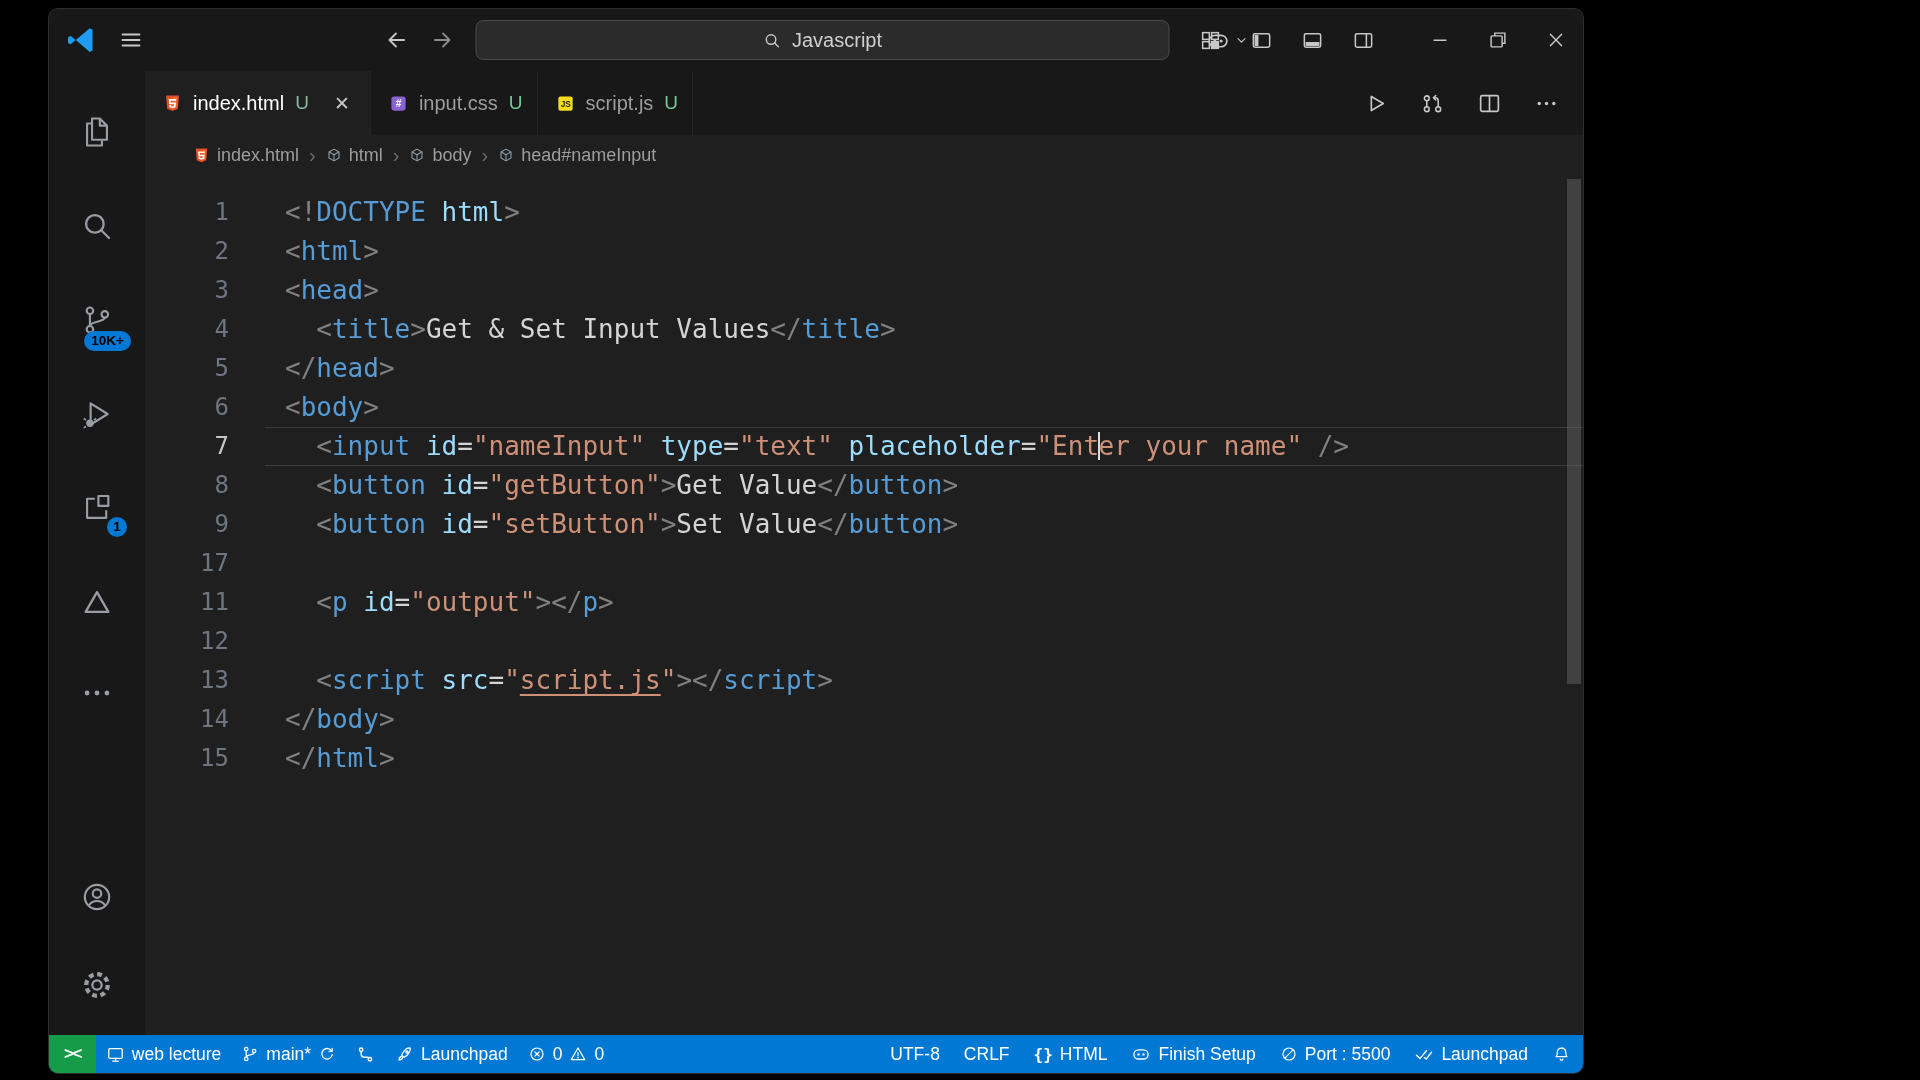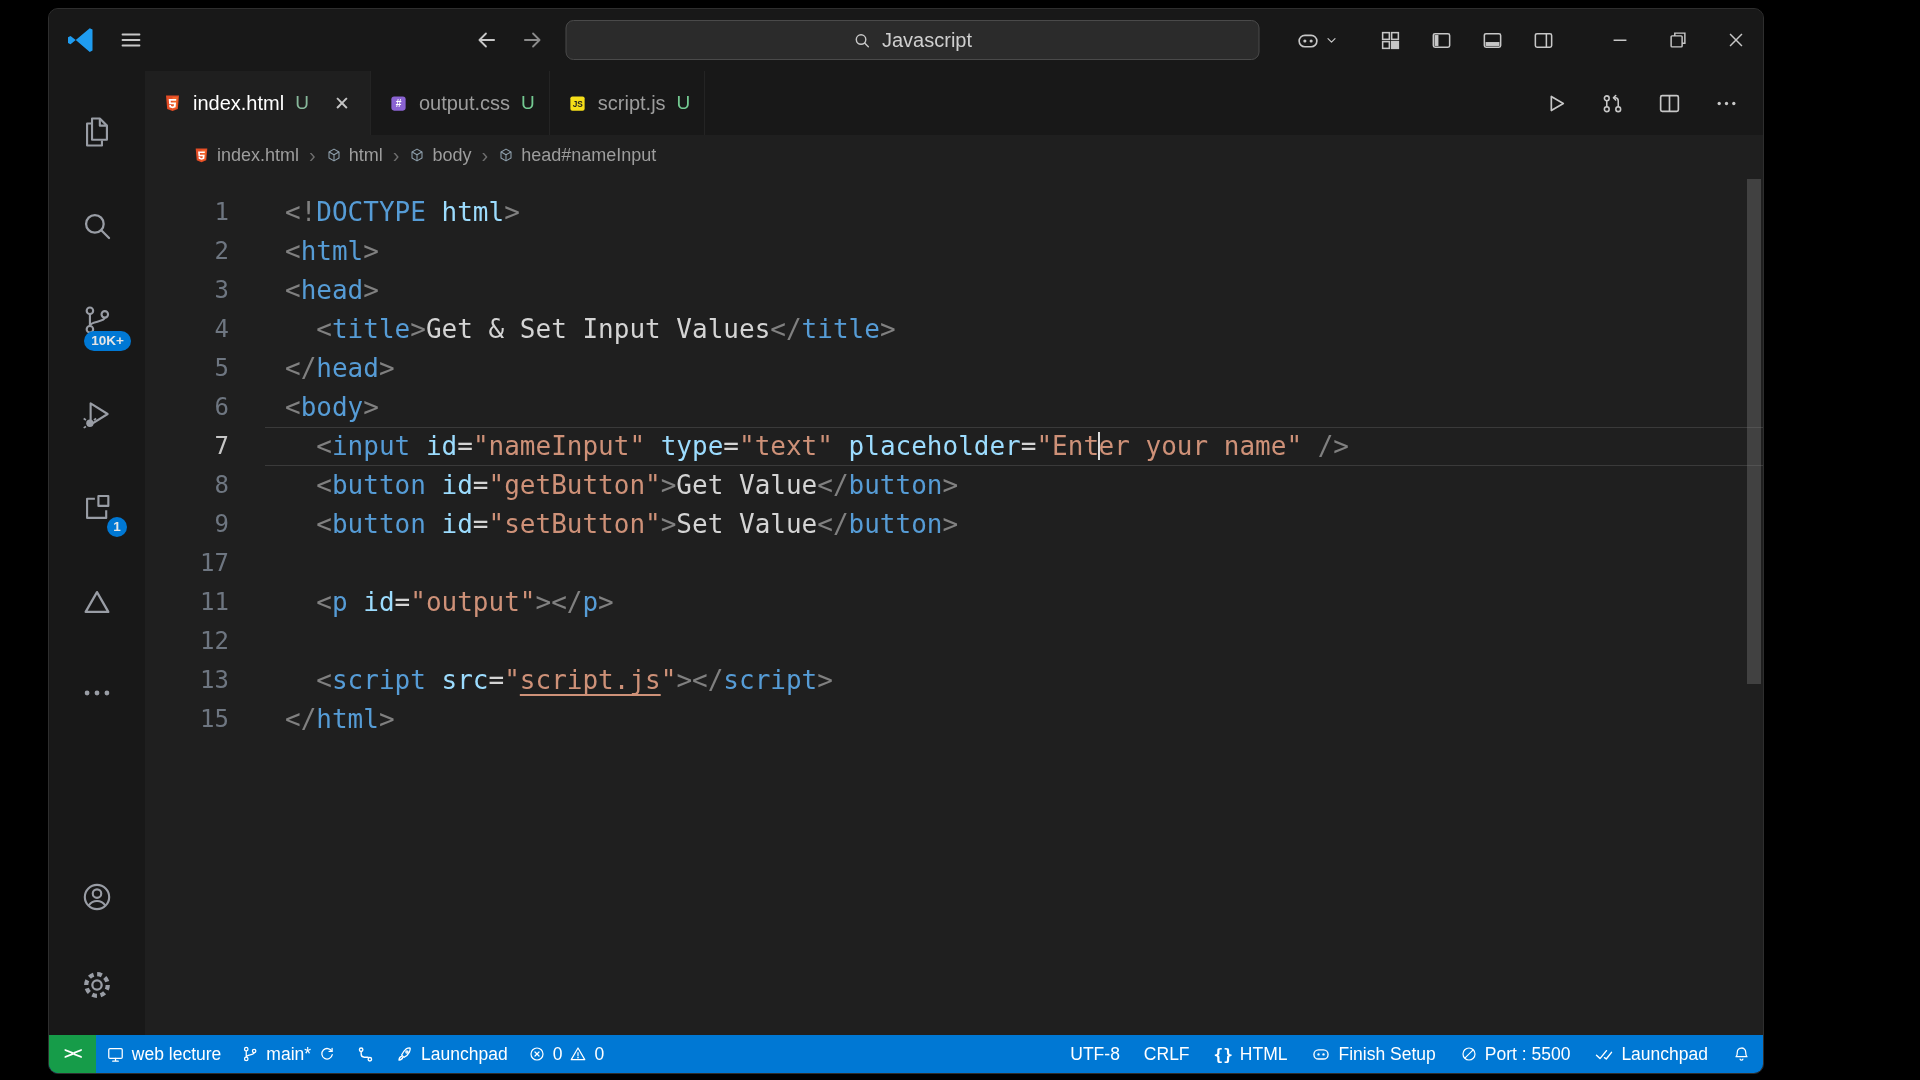--- a/index.html
+++ b/index.html
@@ -1,19 +1,19 @@
 <!DOCTYPE html>
 <html><head>
 <meta charset="utf-8">
 <style>
   * { margin:0; padding:0; box-sizing:border-box; }
   html,body { width:1920px; height:1080px; background:#000; overflow:hidden;
               font-family:"Liberation Sans", sans-serif; }
 
-  .window { position:absolute; left:48px; top:8px; width:1716px; height:1066px;
+  .window { position:absolute; left:48px; top:8px; width:1536px; height:1066px;
             background:#1f1f1f; border:1px solid #2e2e2e; border-radius:10px;
             overflow:hidden; display:flex; flex-direction:column; }
 
   
   .titlebar { height:62px; background:#181818; display:flex; align-items:center;
               padding:0 16px; position:relative; flex:none; color:#cccccc; }
   .tb-left { display:flex; align-items:center; gap:24px; }
   .tb-center { position:absolute; left:50%; transform:translateX(-50%);
                display:flex; align-items:center; gap:20px; }
   .cmd-center { width:694px; height:40px; background:#2b2b2b; border:1px solid #4a4a4a;
@@ -28,21 +28,21 @@
   
   .main-row { flex:1; display:flex; min-height:0; }
 
   
   .activitybar { width:96px; background:#181818; display:flex; flex-direction:column;
                  align-items:center; padding:14px 0 6px; flex:none; }
   .act-item { width:96px; height:94px; display:flex; align-items:center; justify-content:center;
               position:relative; color:#999da5; }
   .act-item.small { height:88px; }
   .act-spacer { flex:1; }
-  .badge { position:absolute; background:#0078d4; color:#e5e5e5; font-size:13.5px; font-weight:700;
+  .badge { position:absolute; background:#0078d4; color:#000000; font-size:13.5px; font-weight:700;
            border-radius:20px; padding:2px 7px; right:14px; bottom:16px; line-height:1.2; }
   .badge.round { width:20px; height:20px; padding:0; display:flex; align-items:center;
                  justify-content:center; right:18px; bottom:18px; }
 
   
   .editor-col { flex:1; display:flex; flex-direction:column; min-width:0; }
 
   
   .tabbar { height:64px; background:#181818; display:flex; align-items:stretch;
             color:#9d9d9d; font-size:20px; flex:none; }
@@ -273,21 +273,21 @@
           <span class="git-u">U</span>
           <span class="tab-close">✕</span>
         </div>
         <div class="tab">
           <span class="crumb-icon">
             <svg width="19" height="19" viewBox="0 0 24 24">
               <rect x="3" y="3" width="18" height="18" rx="3.5" fill="#8a63d2"></rect>
               <text x="12" y="17" text-anchor="middle" font-size="13" font-weight="bold" fill="#fff" font-family="Liberation Sans, sans-serif">#</text>
             </svg>
           </span>
-          <span class="tab-label">output.css</span>
+          <span class="tab-label">input.css</span>
           <span class="git-u">U</span>
         </div>
         <div class="tab">
           <span class="crumb-icon">
             <svg width="19" height="19" viewBox="0 0 24 24">
               <rect x="3" y="3" width="18" height="18" rx="2.5" fill="#f5de19"></rect>
               <text x="12.3" y="17" text-anchor="middle" font-size="10.5" font-weight="bold" fill="#1e1e1e" font-family="Liberation Sans, sans-serif">JS</text>
             </svg>
           </span>
           <span class="tab-label">script.js</span>
@@ -417,20 +417,24 @@
             </div>
             <div class="code-line">
               <span class="line-num">12</span>
               <span class="line-content"></span>
             </div>
             <div class="code-line">
               <span class="line-num">13</span>
               <span class="line-content"><span style="color: rgb(212, 212, 212);">  </span><span style="color: rgb(128, 128, 128);">&lt;</span><span style="color: rgb(86, 156, 214);">script</span><span style="color: rgb(212, 212, 212);"> </span><span style="color: rgb(156, 220, 254);">src</span><span style="color: rgb(212, 212, 212);">=</span><span style="color: rgb(206, 145, 120);">"</span><span class="tok-link" style="color: rgb(206, 145, 120);">script.js</span><span style="color: rgb(206, 145, 120);">"</span><span style="color: rgb(128, 128, 128);">&gt;</span><span style="color: rgb(128, 128, 128);">&lt;/</span><span style="color: rgb(86, 156, 214);">script</span><span style="color: rgb(128, 128, 128);">&gt;</span></span>
             </div>
             <div class="code-line">
+              <span class="line-num">14</span>
+              <span class="line-content"><span style="color: rgb(128, 128, 128);">&lt;/</span><span style="color: rgb(86, 156, 214);">body</span><span style="color: rgb(128, 128, 128);">&gt;</span></span>
+            </div>
+            <div class="code-line">
               <span class="line-num">15</span>
               <span class="line-content"><span style="color: rgb(128, 128, 128);">&lt;/</span><span style="color: rgb(86, 156, 214);">html</span><span style="color: rgb(128, 128, 128);">&gt;</span></span>
             </div>
           </div>
         <div class="vscroll">
           <div class="vthumb"></div>
         </div>
       </div>
 
     </div>

